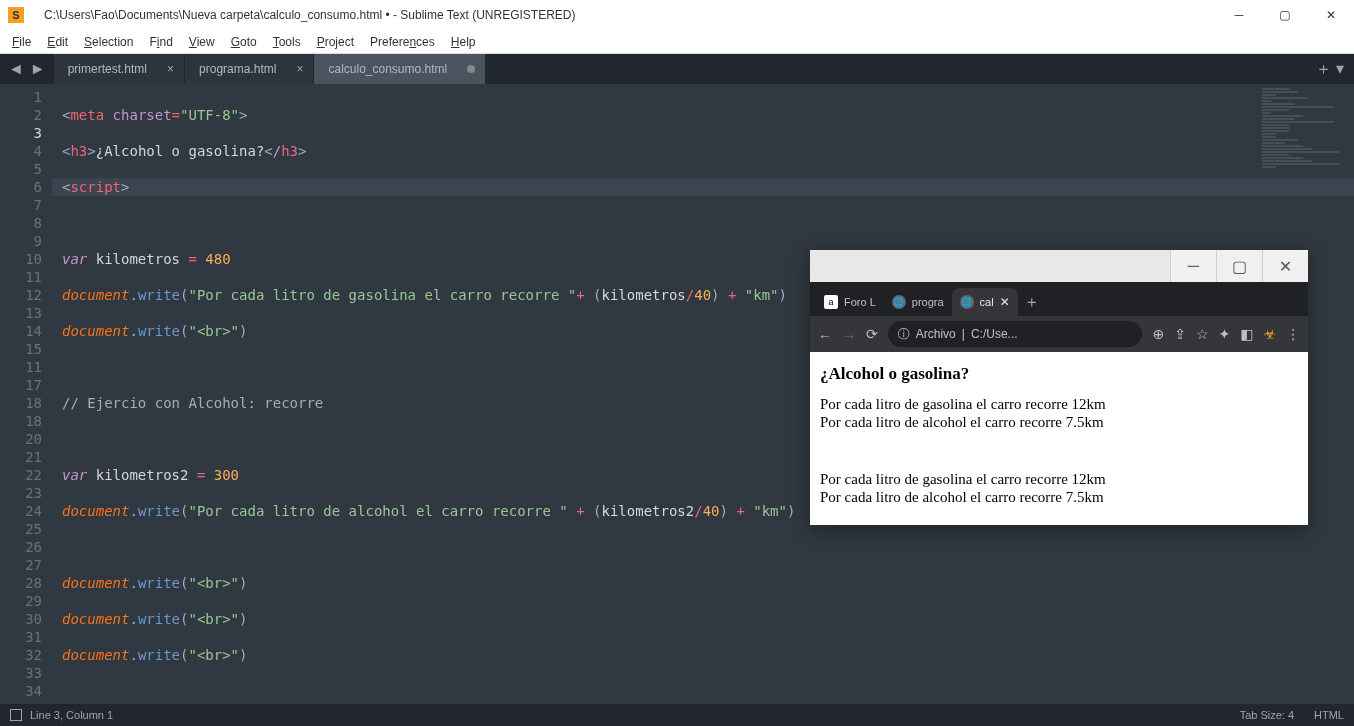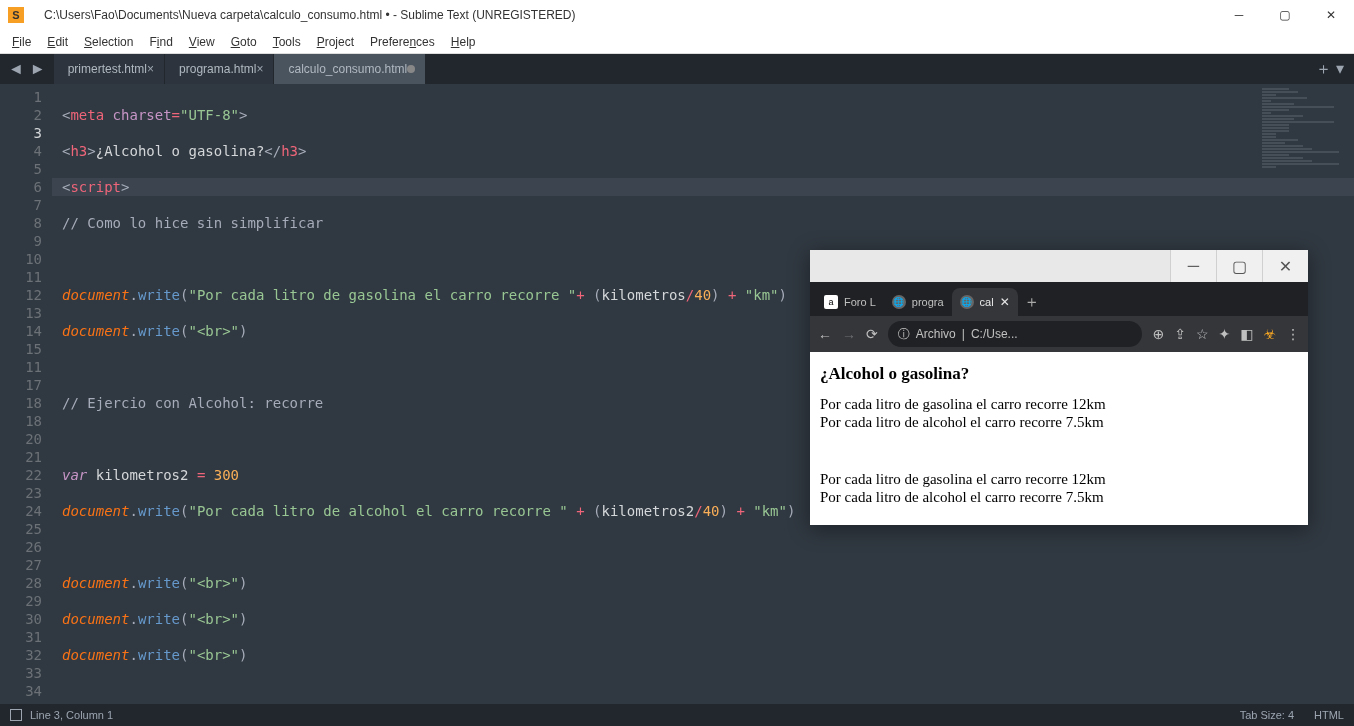--- a/index.html
+++ b/index.html
@@ -7,21 +7,21 @@
 .titlebar { height: 30px; background: #fff; display: flex; align-items: center; padding: 0 0 0 8px; font-size: 12px; color: #333; }
 .titlebar .logo { width: 16px; height: 16px; background: #f79f24; margin-right: 8px; display: flex; align-items: center; justify-content: center; color: #333; font-weight: bold; font-size: 11px; }
 .titlebar .title { flex: 1; margin-left: 12px; }
 .titlebar .win-controls { display: flex; }
 .titlebar .win-btn { width: 46px; height: 30px; display: flex; align-items: center; justify-content: center; cursor: pointer; color: #333; }
 .menubar { height: 24px; background: #fff; display: flex; align-items: center; padding: 0 4px; font-size: 12px; color: #333; border-bottom: 1px solid #ddd; }
 .menubar .menu-item { padding: 2px 8px; cursor: pointer; }
 .menubar .menu-item u { text-decoration: underline; }
 .tabbar { height: 30px; background: #22272e; display: flex; align-items: stretch; }
 .tabbar .nav-arrows { display: flex; align-items: center; padding: 0 8px; color: #9ca5b0; gap: 6px; }
-.tabbar .tab { display: flex; align-items: center; padding: 0 10px 0 14px; color: #b0b8c0; font-size: 12px; background: #2d343d; margin-right: 1px; cursor: pointer; }
+.tabbar .tab { display: flex; align-items: center; padding: 0 10px 0 14px; color: #b0b8c0; font-size: 12px; background: #2d343d; margin-right: 1px; gap: 20px; cursor: pointer; }
 .tabbar .tab.active { background: #4a545f; }
 .tabbar .tab .close { color: #9ca5b0; font-size: 12px; }
 .tabbar .tab .dot { width: 8px; height: 8px; border-radius: 50%; background: #888; }
 .tabbar .spacer { flex: 1; }
 .tabbar .add { padding: 0 10px; color: #9ca5b0; display: flex; align-items: center; }
 .editor { display: flex; height: 626px; background: #303841; font-family: Consolas, monospace; font-size: 14px; position: relative; }
 .gutter { width: 52px; background: #303841; color: #6b7176; text-align: right; padding: 4px 10px 4px 0; line-height: 18px; user-select: none; }
 .gutter .ln { height: 18px; }
 .gutter .ln.cur { color: #d4d7d9; }
 .code { flex: 1; padding: 4px 0; line-height: 18px; color: #d4d7d9; white-space: pre; position: relative; }
@@ -153,22 +153,22 @@
     <div class="ln">31</div>
       <div class="ln">32</div>
       <div class="ln">33</div>
       <div class="ln">34</div>
       <div class="ln">35</div>
   </div>
   <div class="code">
 <div class="line"><span class="p">&lt;</span><span class="tag">meta </span><span class="attr">charset</span><span class="op">=</span><span class="str">"UTF-8"</span><span class="p">&gt;</span></div>
 <div class="line"><span class="p">&lt;</span><span class="tag">h3</span><span class="p">&gt;</span><span class="txt">¿Alcohol o gasolina?</span><span class="p">&lt;/</span><span class="tag">h3</span><span class="p">&gt;</span></div>
 <div class="line hl"><span class="p">&lt;</span><span class="tag">script</span><span class="p">&gt;</span></div>
-<div class="line"><span class="cm">// Como lo hice sin simplificar</span></div>
-<div class="line"></div>
+<div class="line"></div>
+<div class="line"><span class="kw">var </span><span class="var">kilometros </span><span class="op">= </span><span class="num">480</span></div>
 <div class="line"><span class="obj">document</span><span class="p">.</span><span class="fn">write</span><span class="p">(</span><span class="str">"Por cada litro de gasolina el carro recorre "</span><span class="op">+ </span><span class="p">(</span><span class="var">kilometros</span><span class="op">/</span><span class="num">40</span><span class="p">) </span><span class="op">+ </span><span class="str">"km"</span><span class="p">)</span></div>
 <div class="line"><span class="obj">document</span><span class="p">.</span><span class="fn">write</span><span class="p">(</span><span class="str">"&lt;br&gt;"</span><span class="p">)</span></div>
 <div class="line"></div>
 <div class="line"><span class="cm">// Ejercio con Alcohol: recorre</span></div>
 <div class="line"></div>
 <div class="line"><span class="kw">var </span><span class="var">kilometros2 </span><span class="op">= </span><span class="num">300</span></div>
 <div class="line"><span class="obj">document</span><span class="p">.</span><span class="fn">write</span><span class="p">(</span><span class="str">"Por cada litro de alcohol el carro recorre " </span><span class="op">+ </span><span class="p">(</span><span class="var">kilometros2</span><span class="op">/</span><span class="num">40</span><span class="p">) </span><span class="op">+ </span><span class="str">"km"</span><span class="p">)</span></div>
 <div class="line"></div>
 <div class="line"><span class="obj">document</span><span class="p">.</span><span class="fn">write</span><span class="p">(</span><span class="str">"&lt;br&gt;"</span><span class="p">)</span></div>
 <div class="line"><span class="obj">document</span><span class="p">.</span><span class="fn">write</span><span class="p">(</span><span class="str">"&lt;br&gt;"</span><span class="p">)</span></div>

